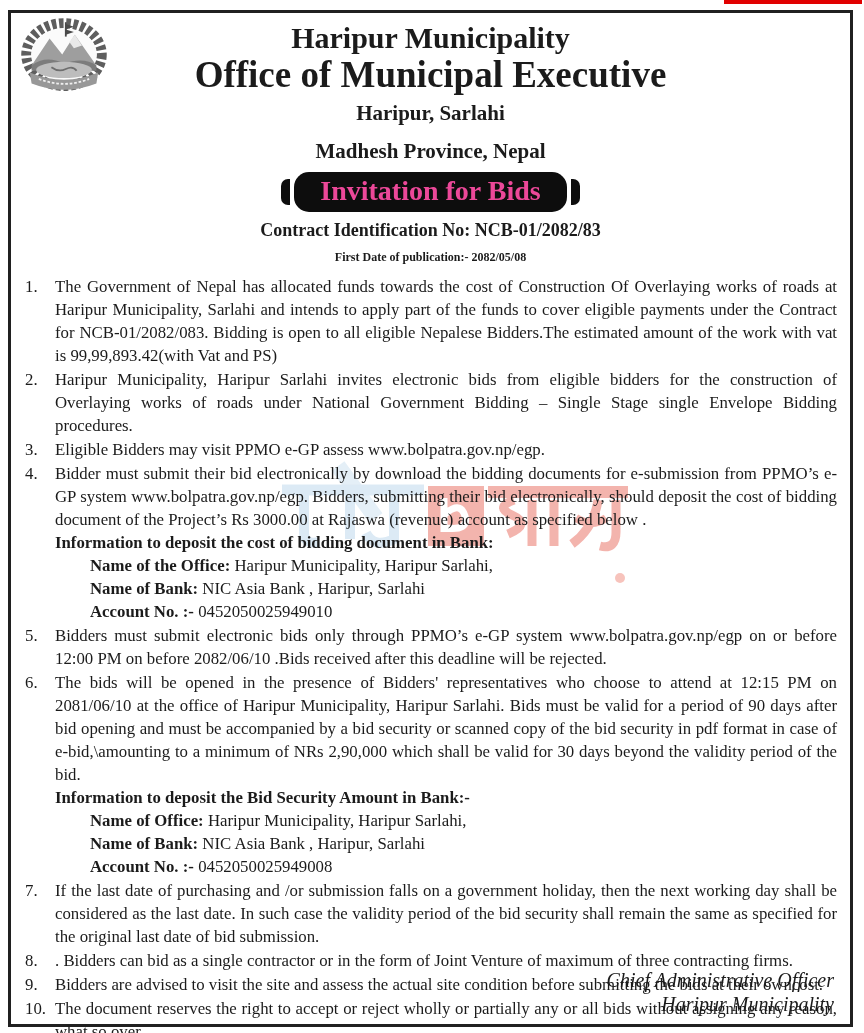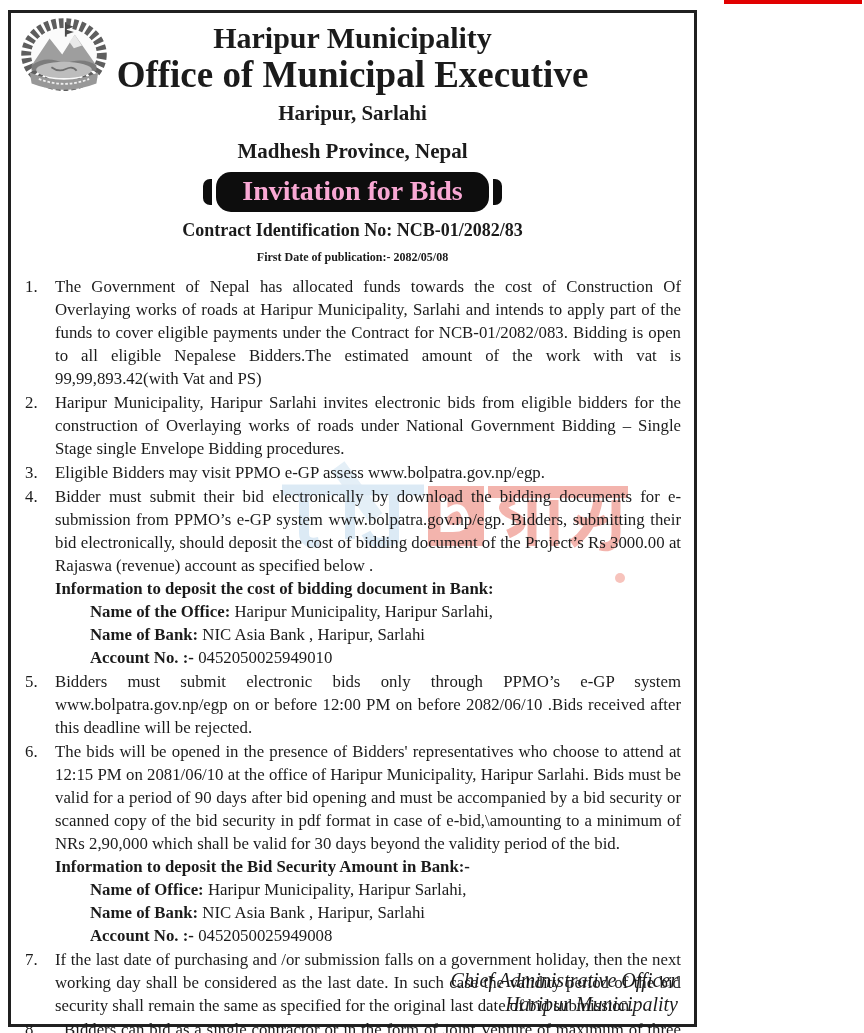--- a/index.html
+++ b/index.html
@@ -15,40 +15,40 @@
 
   .red-mark {
     position: absolute; top: 0; left: 724px;
     width: 138px; height: 4px;
     background: #e10000;
   }
 
   .sheet {
     position: absolute;
     left: 8px; top: 10px;
-    width: 689px; height: 1017px;
+    width: 845px; height: 1017px;
     border: 3px solid #202020;
     background: #ffffff;
   }
 
   
   .header { text-align: center; padding-top: 8px; position: relative; z-index: 2; }
   .logo {
     position: absolute; left: 8px; top: 5px;
     width: 90px; height: 84px;
   }
   .t1 { font-size: 30px; line-height: 34px; font-weight: bold; margin: 0; }
   .t2 { font-size: 37px; line-height: 36px; font-weight: bold; margin: 2px 0 0 0; }
   .t3 { font-size: 21px; line-height: 24px; font-weight: bold; margin: 8px 0 0 0; }
   .t4 { font-size: 21px; line-height: 24px; font-weight: bold; margin: 14px 0 0 0; }
 
   .badge-wrap { margin-top: 9px; height: 40px; }
   .badge {
     display: inline-block; position: relative;
-    background: #0d0d0d; color: #f9a8d4;
+    background: #0d0d0d; color: #ec4899;
     font-size: 28px; line-height: 32px; font-weight: bold;
     padding: 3px 26px 5px 26px;
     border-radius: 15px;
   }
   .badge::before, .badge::after {
     content: ""; position: absolute; top: 7px;
     width: 9px; height: 26px;
     background: #0d0d0d; 
   }
   .badge::before { left: -13px; border-radius: 7px 0 0 7px; }

